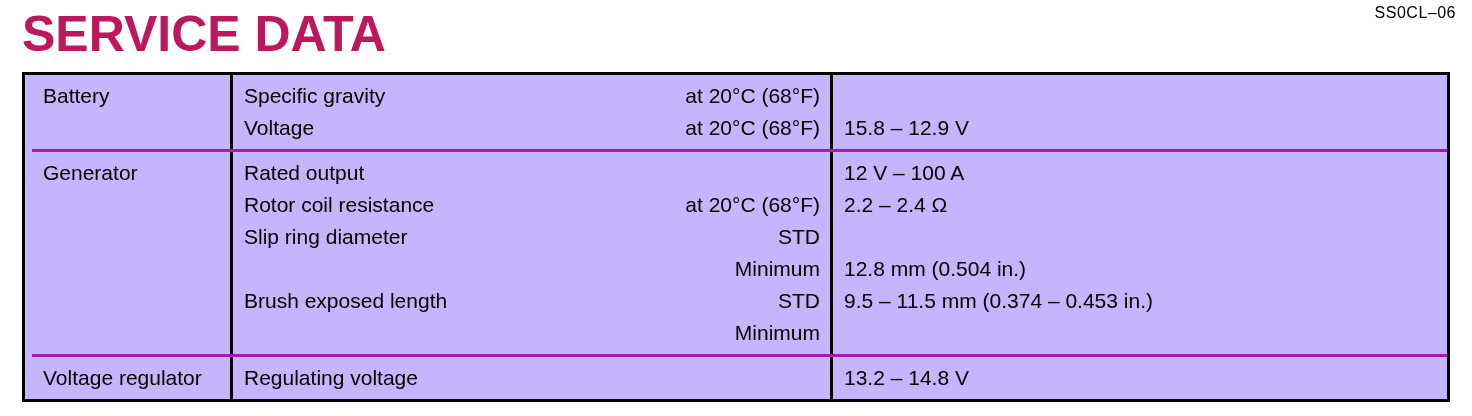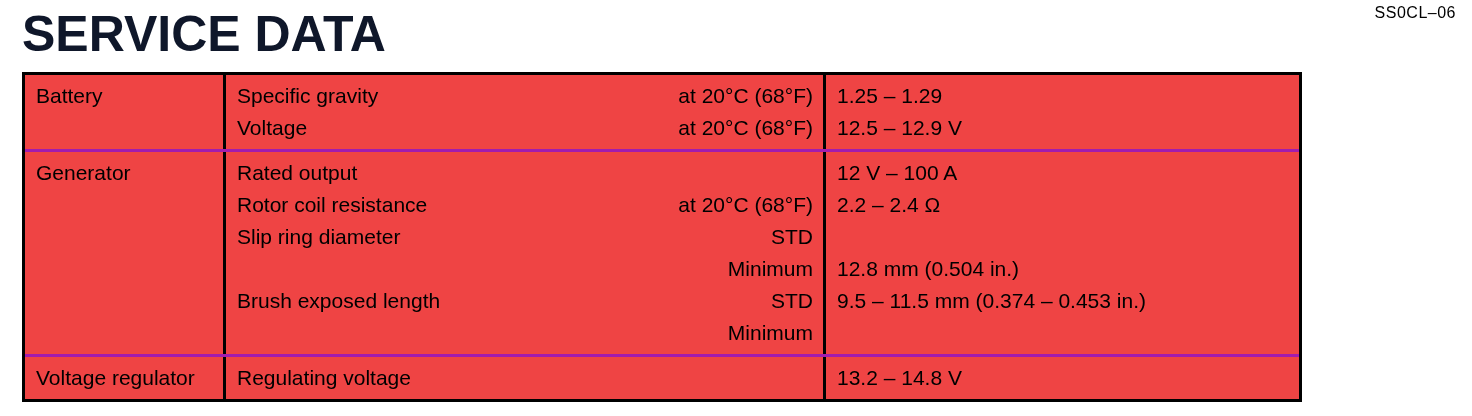--- a/index.html
+++ b/index.html
@@ -21,30 +21,31 @@
     color: #000;
   }
   .page-title {
     position: absolute;
     left: 22px;
     top: 6px;
     font-size: 50px;
     font-weight: bold;
     letter-spacing: 0px;
     line-height: 56px;
-    color: #0f172a;
+    color: #be185d;
     white-space: nowrap;
   }
   .spec-table {
     position: absolute;
     left: 22px;
     top: 72px;
-    width: 1280px;
+    width: 1428px;
     border: 3px solid #000;
-    background: #ef4444;
+    background: #c4b5fd;
+    padding-left: 7px;
   }
   .section {
     display: flex;
     align-items: stretch;
   }
   .section + .section {
     border-top: 3px solid #a21caf;
   }
   .col-component {
     width: 201px;
@@ -96,28 +97,27 @@
 <div class="spec-table">
 
   <div class="section">
     <div class="col-component">Battery</div>
     <div class="rows">
       <div class="row">
         <div class="spec">
           <span class="item">Specific gravity</span>
           <span class="cond">at 20°C (68°F)</span>
         </div>
-        <div class="value">1.25 – 1.29</div>
       </div>
       <div class="row">
         <div class="spec">
           <span class="item">Voltage</span>
           <span class="cond">at 20°C (68°F)</span>
         </div>
-        <div class="value">12.5 – 12.9 V</div>
+        <div class="value">15.8 – 12.9 V</div>
       </div>
     </div>
   </div>
 
   <div class="section">
     <div class="col-component">Generator</div>
     <div class="rows">
       <div class="row">
         <div class="spec">
           <span class="item">Rated output</span>

